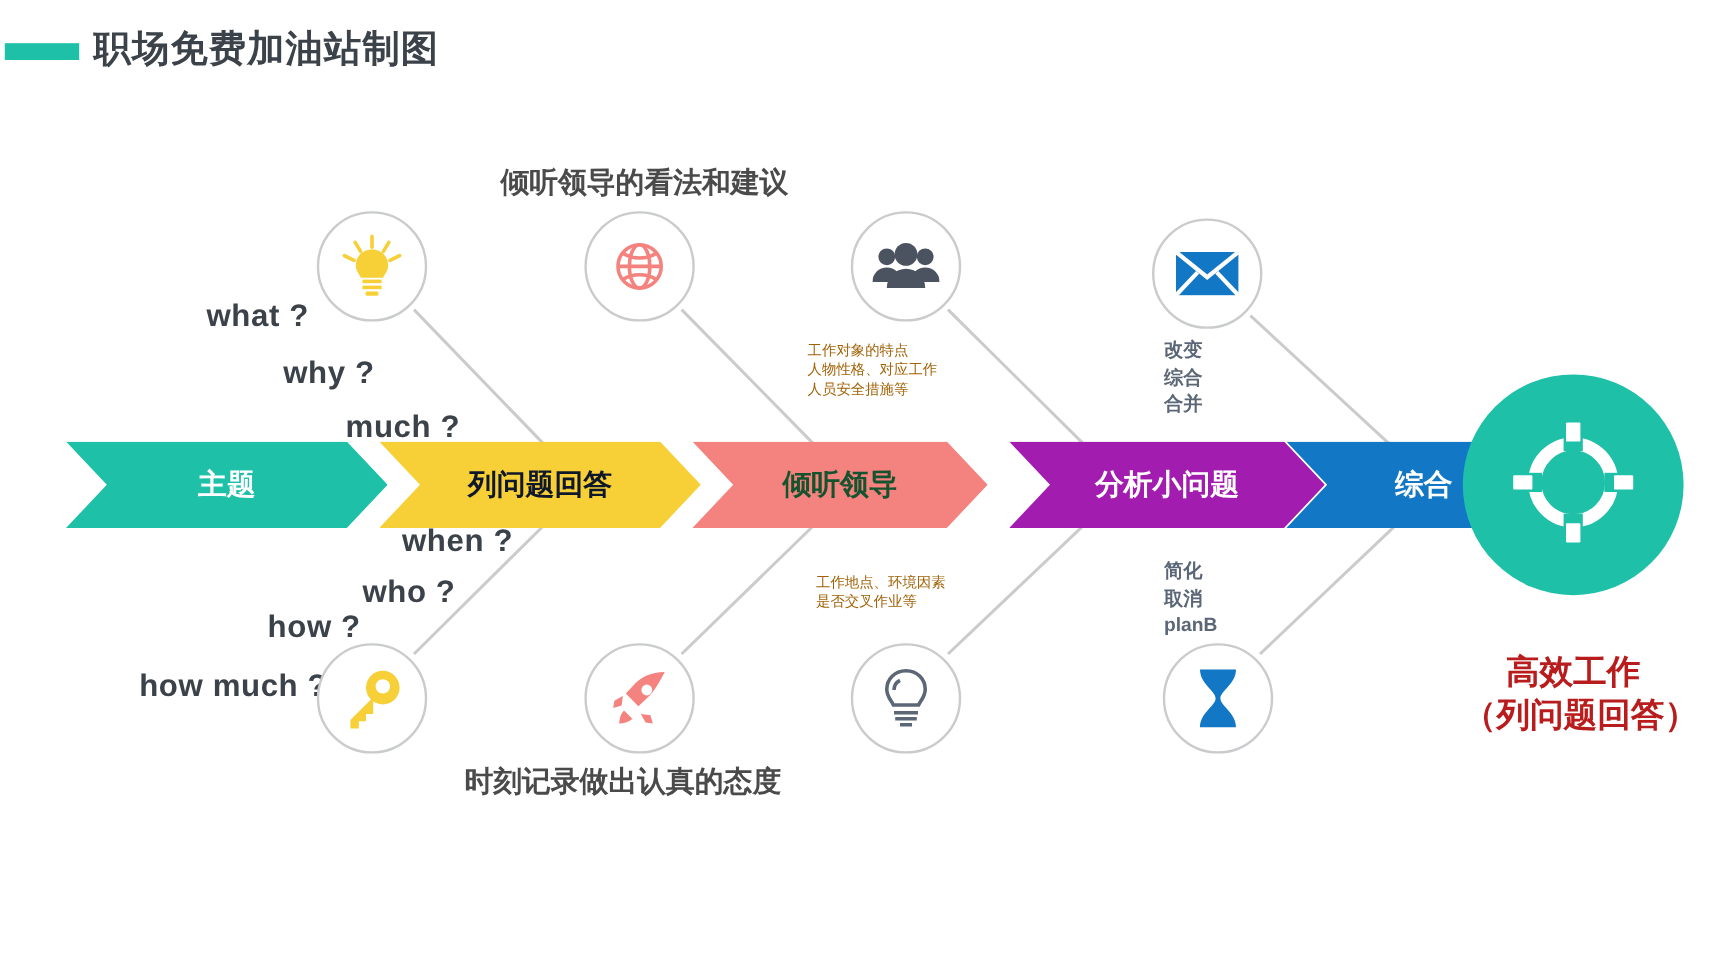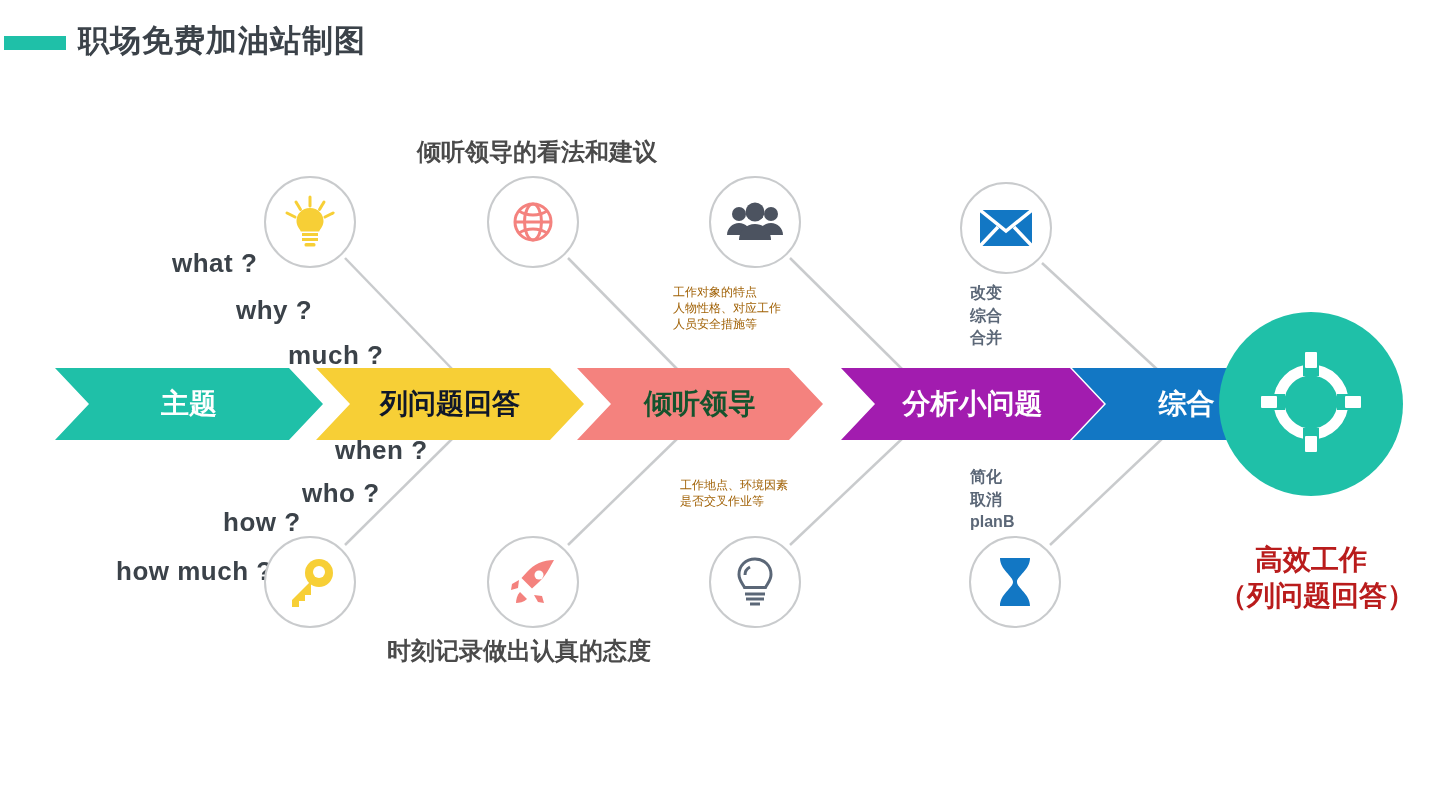--- a/index.html
+++ b/index.html
@@ -16,21 +16,21 @@
     position:absolute;left:78px;top:20px;
     font-size:31px;font-weight:bold;color:#3b4249;letter-spacing:1px;
     white-space:nowrap;
   }
 
   
   .chain{position:absolute;left:55px;top:368px;height:72px;}
   .arrow{
     position:absolute;top:0;height:72px;
     display:flex;align-items:center;justify-content:center;
-    font-size:28px;font-weight:bold;white-space:nowrap;
+    font-size:24px;font-weight:bold;white-space:nowrap;
   }
   .arrow span{position:relative;z-index:2;}
   .a-start{clip-path:polygon(0 0, calc(100% - 34px) 0, 100% 50%, calc(100% - 34px) 100%, 0 100%, 34px 50%);}
   .a-mid{clip-path:polygon(0 0, calc(100% - 34px) 0, 100% 50%, calc(100% - 34px) 100%, 0 100%, 34px 50%);}
 
   
   .qlabel{
     position:absolute;font-size:26px;font-weight:bold;color:#3b4249;
     white-space:nowrap;letter-spacing:.5px;
   }

